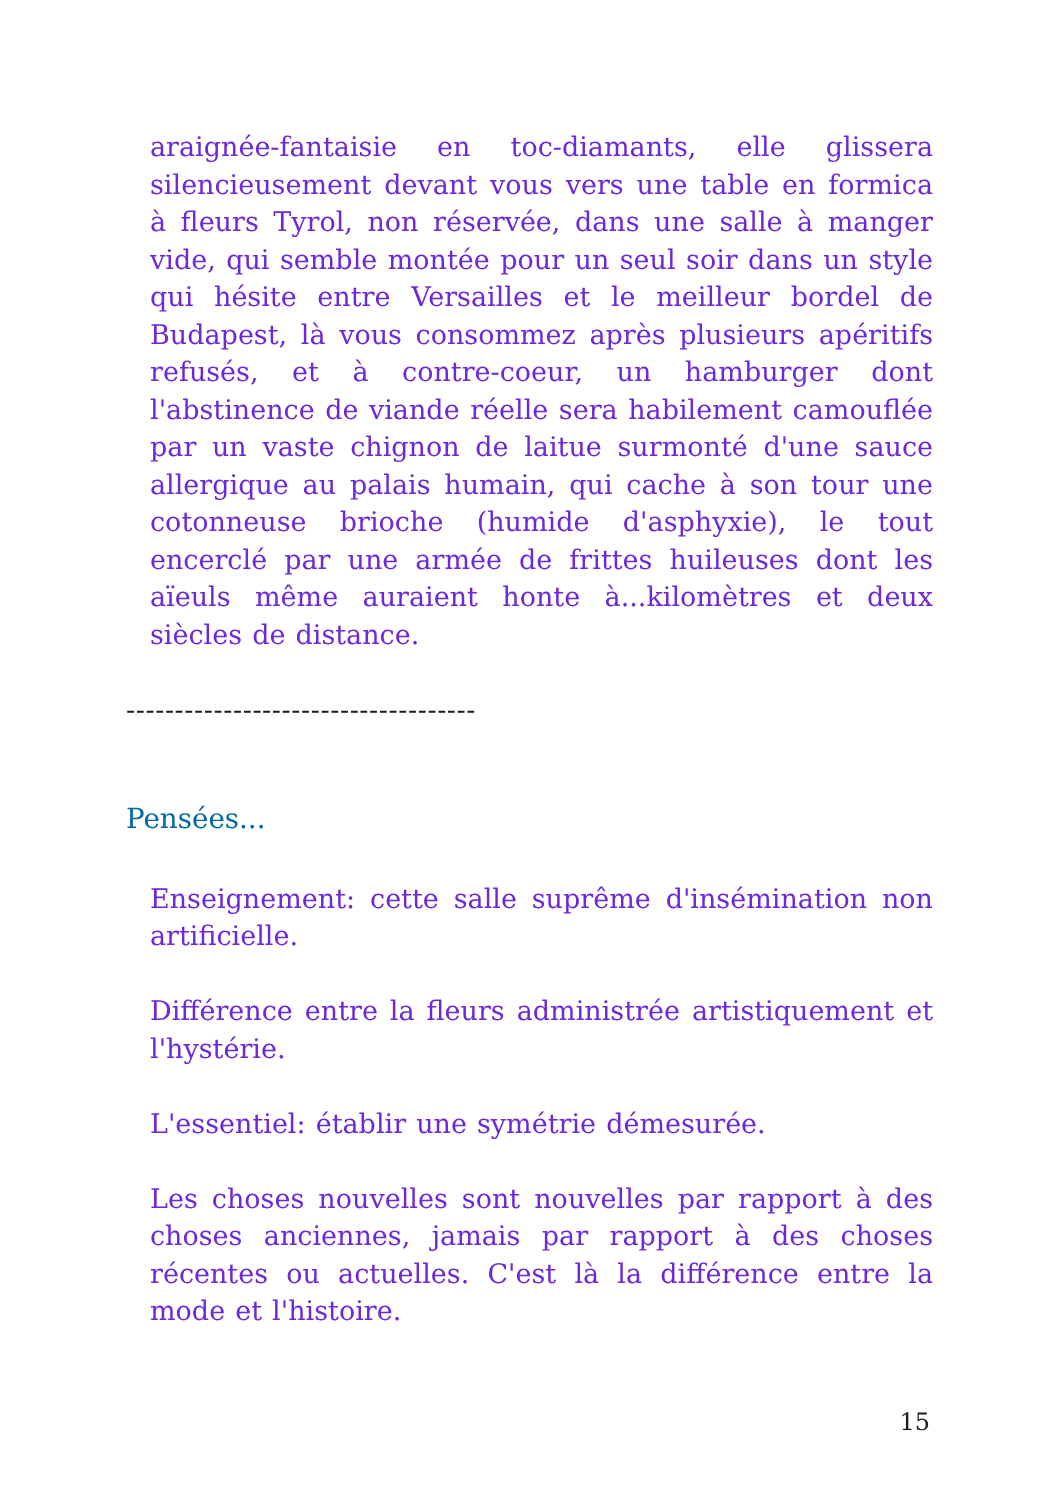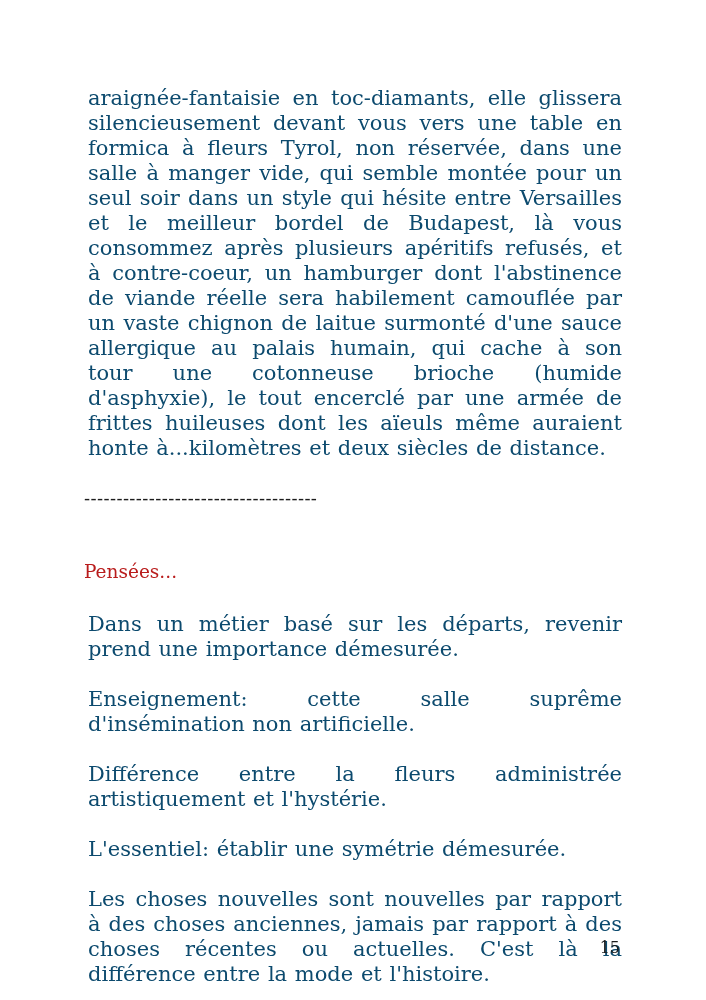--- a/index.html
+++ b/index.html
@@ -20,39 +20,39 @@
     background: #ffffff;
     overflow: hidden;
   }
   .content {
     position: absolute;
     top: 86px;
     left: 84px;
     right: 84px;
   }
   .para {
-    font-size: 21px;
+    font-size: 18px;
     line-height: 25px;
-    color: #0c4a6e;
-    margin: 0 0 25px 4px;
+    color: #6d28d9;
+    margin: 0 0 25px 16px;
     text-align: justify;
     word-spacing: 1px;
   }
   .separator {
     font-size: 18px;
     line-height: 25px;
     color: #1c1c1c;
     margin: 0 0 48px 0;
     white-space: nowrap;
     letter-spacing: 0.4px;
   }
   .heading {
     font-size: 18.5px;
     line-height: 25px;
-    color: #b91c1c;
+    color: #0369a1;
     font-weight: 400;
     margin: 0 0 28px 0;
   }
   .page-number {
     position: absolute;
     top: 939px;
     right: 86px;
     font-size: 16px;
     line-height: 18px;
     color: #1c1c1c;
@@ -63,21 +63,20 @@
 
 <div class="sheet">
   <main class="content">
 
     <p class="para">araignée-fantaisie en toc-diamants, elle glissera silencieusement devant vous vers une table en formica à fleurs Tyrol, non réservée, dans une salle à manger vide, qui semble montée pour un seul soir dans un style qui hésite entre Versailles et le meilleur bordel de Budapest, là vous consommez après plusieurs apéritifs refusés, et à contre-coeur, un hamburger dont l'abstinence de viande réelle sera habilement camouflée par un vaste chignon de laitue surmonté d'une sauce allergique au palais humain, qui cache à son tour une cotonneuse brioche (humide d'asphyxie), le tout encerclé par une armée de frittes huileuses dont les aïeuls même auraient honte à...kilomètres et deux siècles de distance.</p>
 
     <div class="separator">------------------------------------</div>
 
     <h2 class="heading">Pensées...</h2>
 
-    <p class="para">Dans un métier basé sur les départs, revenir prend une importance démesurée.</p>
 
     <p class="para">Enseignement: cette salle suprême d'insémination non artificielle.</p>
 
     <p class="para">Différence entre la fleurs administrée artistiquement et l'hystérie.</p>
 
     <p class="para">L'essentiel: établir une symétrie démesurée.</p>
 
     <p class="para">Les choses nouvelles sont nouvelles par rapport à des choses anciennes, jamais par rapport à des choses récentes ou actuelles. C'est là la différence entre la mode et l'histoire.</p>
 
   </main>

